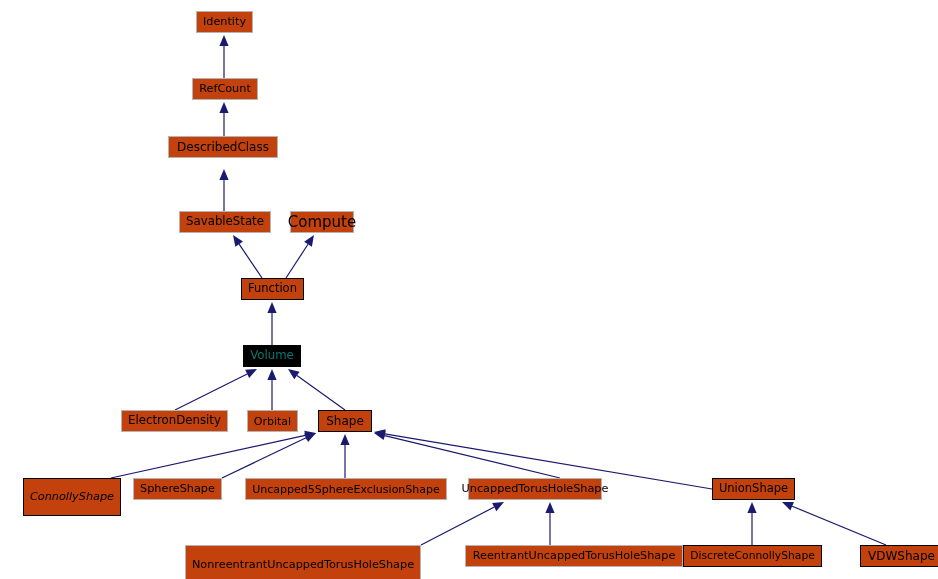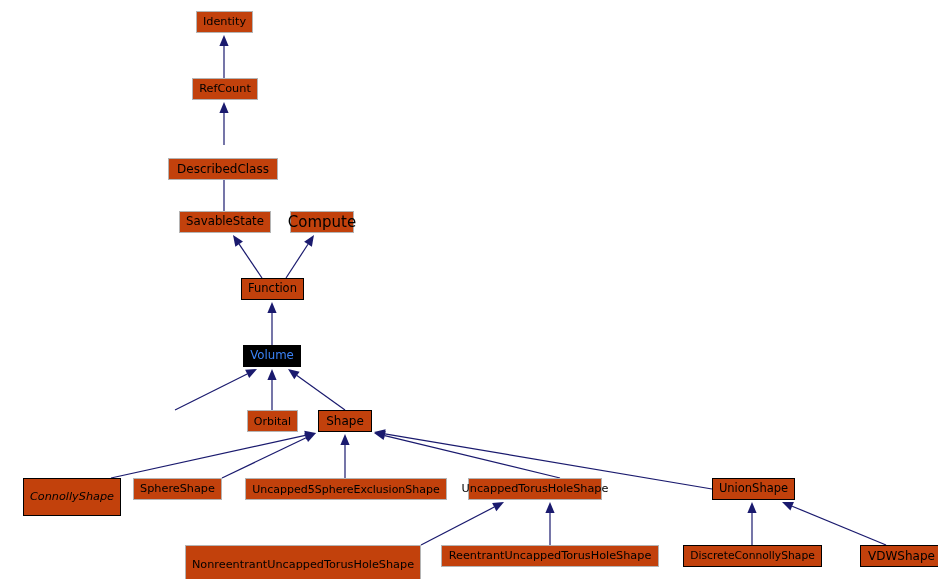--- a/index.html
+++ b/index.html
@@ -39,21 +39,21 @@
     color: #000000;
     white-space: nowrap;
     letter-spacing: 0px;
   }
   .node.black {
     border: 1px solid #000000;
   }
   .node.current {
     border: 1px solid #000000;
     background: #000000;
-    color: #3b82f6;
+    color: #0f766e;
   }
   .node-label {
     display: block;
     padding: 0 4px;
     transform: translateY(-0.5px);
   }
 </style>
 </head>
 <body>
 
@@ -131,34 +131,37 @@
         <line x1="886" y1="545" x2="792.1653755390531" y2="506.20299180941623" stroke="#1a1a6e" stroke-width="1.2"></line>
         <polygon points="782,502 793.922990295718,501.952016583994 790.4077607823882,510.45396703483846" fill="#1a1a6e"></polygon>
       </g>
     </svg>
 <div class="node" style="left: 196px; top: 11px; width: 57px; height: 22px;">
       <span class="node-label" style="font-size: 11.25px;">Identity</span>
     </div>
     <div class="node" style="left: 192px; top: 78px; width: 66px; height: 22px;">
       <span class="node-label" style="font-size: 11.25px;">RefCount</span>
     </div>
-    <div class="node" style="left: 168px; top: 158px; width: 110px; height: 22px;">
+    <div class="node" style="left: 168px; top: 136px; width: 110px; height: 22px;">
       <span class="node-label">DescribedClass</span>
     </div>
     <div class="node" style="left: 179px; top: 211px; width: 92px; height: 22px;">
       <span class="node-label" style="font-size: 11.75px;">SavableState</span>
     </div>
     <div class="node" style="left: 290px; top: 211px; width: 64px; height: 22px;">
       <span class="node-label" style="font-size: 15px;">Compute</span>
     </div>
     <div class="node black" style="left: 241px; top: 278px; width: 63px; height: 22px;">
       <span class="node-label" style="font-size: 11.5px;">Function</span>
     </div>
     <div class="node current" style="left: 243px; top: 345px; width: 58px; height: 22px;">
       <span class="node-label" style="font-size: 11.75px;">Volume</span>
+    </div>
+    <div class="node" style="left: 121px; top: 410px; width: 107px; height: 22px;">
+      <span class="node-label" style="font-size: 11.75px;">ElectronDensity</span>
     </div>
     <div class="node" style="left: 247px; top: 410px; width: 51px; height: 22px;">
       <span class="node-label" style="font-size: 11px;">Orbital</span>
     </div>
     <div class="node black" style="left: 318px; top: 410px; width: 54px; height: 22px;">
       <span class="node-label">Shape</span>
     </div>
     <div class="node black" style="left: 23px; top: 478px; width: 98px; height: 38px; font-style: italic;">
       <span class="node-label" style="font-size: 11.25px;">ConnollyShape</span>
     </div>
@@ -170,21 +173,21 @@
     </div>
     <div class="node" style="left: 468px; top: 478px; width: 134px; height: 22px;">
       <span class="node-label" style="font-size: 11.25px;">UncappedTorusHoleShape</span>
     </div>
     <div class="node black" style="left: 712px; top: 478px; width: 83px; height: 22px;">
       <span class="node-label" style="font-size: 11.5px;">UnionShape</span>
     </div>
     <div class="node" style="left: 185px; top: 545px; width: 236px; height: 40px;">
       <span class="node-label" style="font-size: 11.25px;">NonreentrantUncappedTorusHoleShape</span>
     </div>
-    <div class="node" style="left: 441px; top: 545px; width: 218px; height: 22px; justify-content: center;">
+    <div class="node" style="left: 465px; top: 545px; width: 218px; height: 22px; justify-content: center;">
       <span class="node-label" style="font-size: 11.25px;">ReentrantUncappedTorusHoleShape</span>
     </div>
     <div class="node black" style="left: 683px; top: 545px; width: 139px; height: 22px;">
       <span class="node-label" style="font-size: 10.75px;">DiscreteConnollyShape</span>
     </div>
     <div class="node black" style="left: 860px; top: 545px; width: 83px; height: 22px;">
       <span class="node-label">VDWShape</span>
     </div>
   </div>
 

